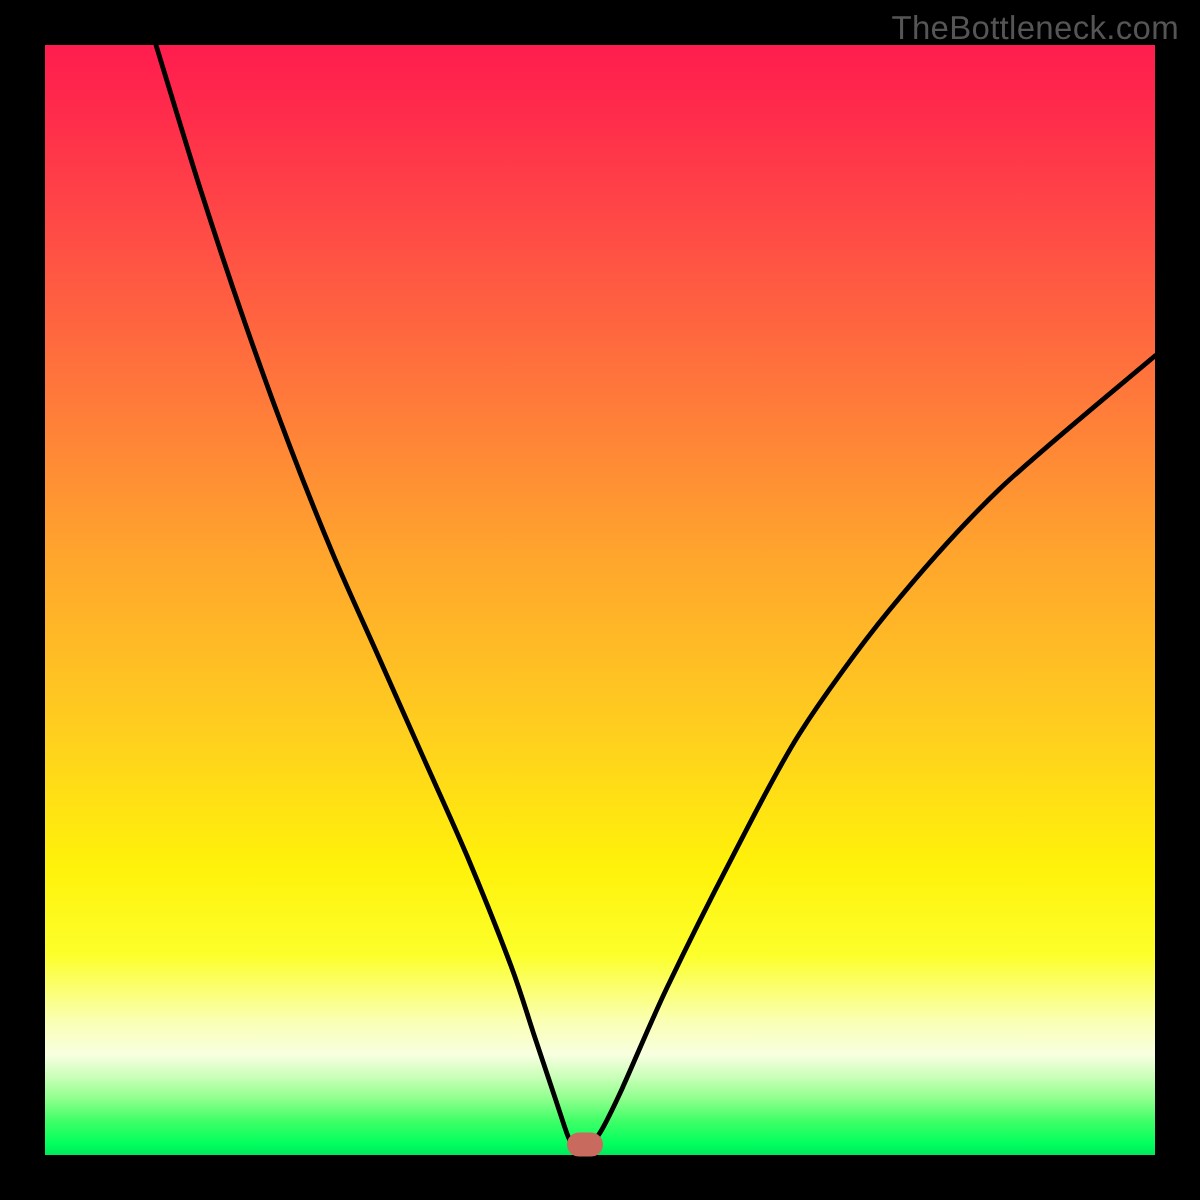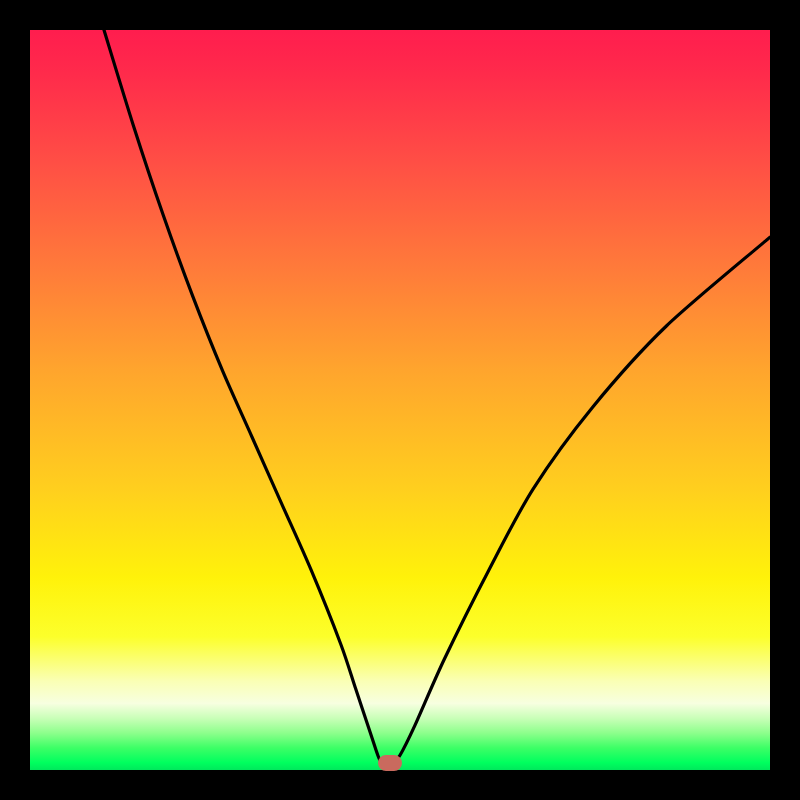--- a/index.html
+++ b/index.html
@@ -70,18 +70,19 @@
     border-radius: 8px / 8px;
     z-index: 2;
     transform: translate(-50%, -50%);
     pointer-events: none;
   }
 </style>
 </head>
 <body>
 
 <div class="chart-container">
+  <div class="watermark">TheBottleneck.com</div>
   <div class="plot-area"></div>
   <svg class="curve" viewBox="0 0 740 740" preserveAspectRatio="none">
     <path id="curve-path" fill="none" stroke="#000000" stroke-width="3.2" stroke-linejoin="round" stroke-linecap="round" d="M 74.00 0.00 C 78.19 13.63, 95.21 69.99, 103.60 96.20 C 111.99 122.41, 124.81 160.89, 133.20 185.00 C 141.59 209.11, 154.41 244.38, 162.80 266.40 C 171.19 288.41, 184.01 320.48, 192.40 340.40 C 200.79 360.32, 213.61 388.13, 222.00 407.00 C 230.39 425.87, 243.21 454.73, 251.60 473.60 C 259.99 492.47, 272.81 520.28, 281.20 540.20 C 289.59 560.12, 304.51 597.43, 310.80 614.20 C 317.09 630.97, 321.41 646.02, 325.60 658.60 C 329.79 671.18, 337.26 693.57, 340.40 703.00 C 343.55 712.43, 346.23 721.01, 347.80 725.20 C 349.37 729.39, 350.45 731.55, 351.50 732.60 C 352.55 733.65, 353.63 732.60, 355.20 732.60 C 356.77 732.60, 360.50 733.65, 362.60 732.60 C 364.70 731.55, 366.86 730.44, 370.00 725.20 C 373.14 719.96, 378.51 709.23, 384.80 695.60 C 391.09 681.97, 403.92 651.01, 414.40 629.00 C 424.88 606.99, 446.22 564.31, 458.80 540.20 C 471.38 516.09, 488.52 481.86, 503.20 458.80 C 517.88 435.74, 543.53 400.46, 562.40 377.40 C 581.27 354.34, 611.24 320.11, 636.40 296.00 C 661.56 271.89, 725.32 219.78, 740.00 207.20"></path>
   </svg>
   <div id="marker-dot" class="marker" style="left: 389.64px; top: 762.6px; background: rgb(201, 106, 94);"></div>
 </div>
 
 </body></html>

